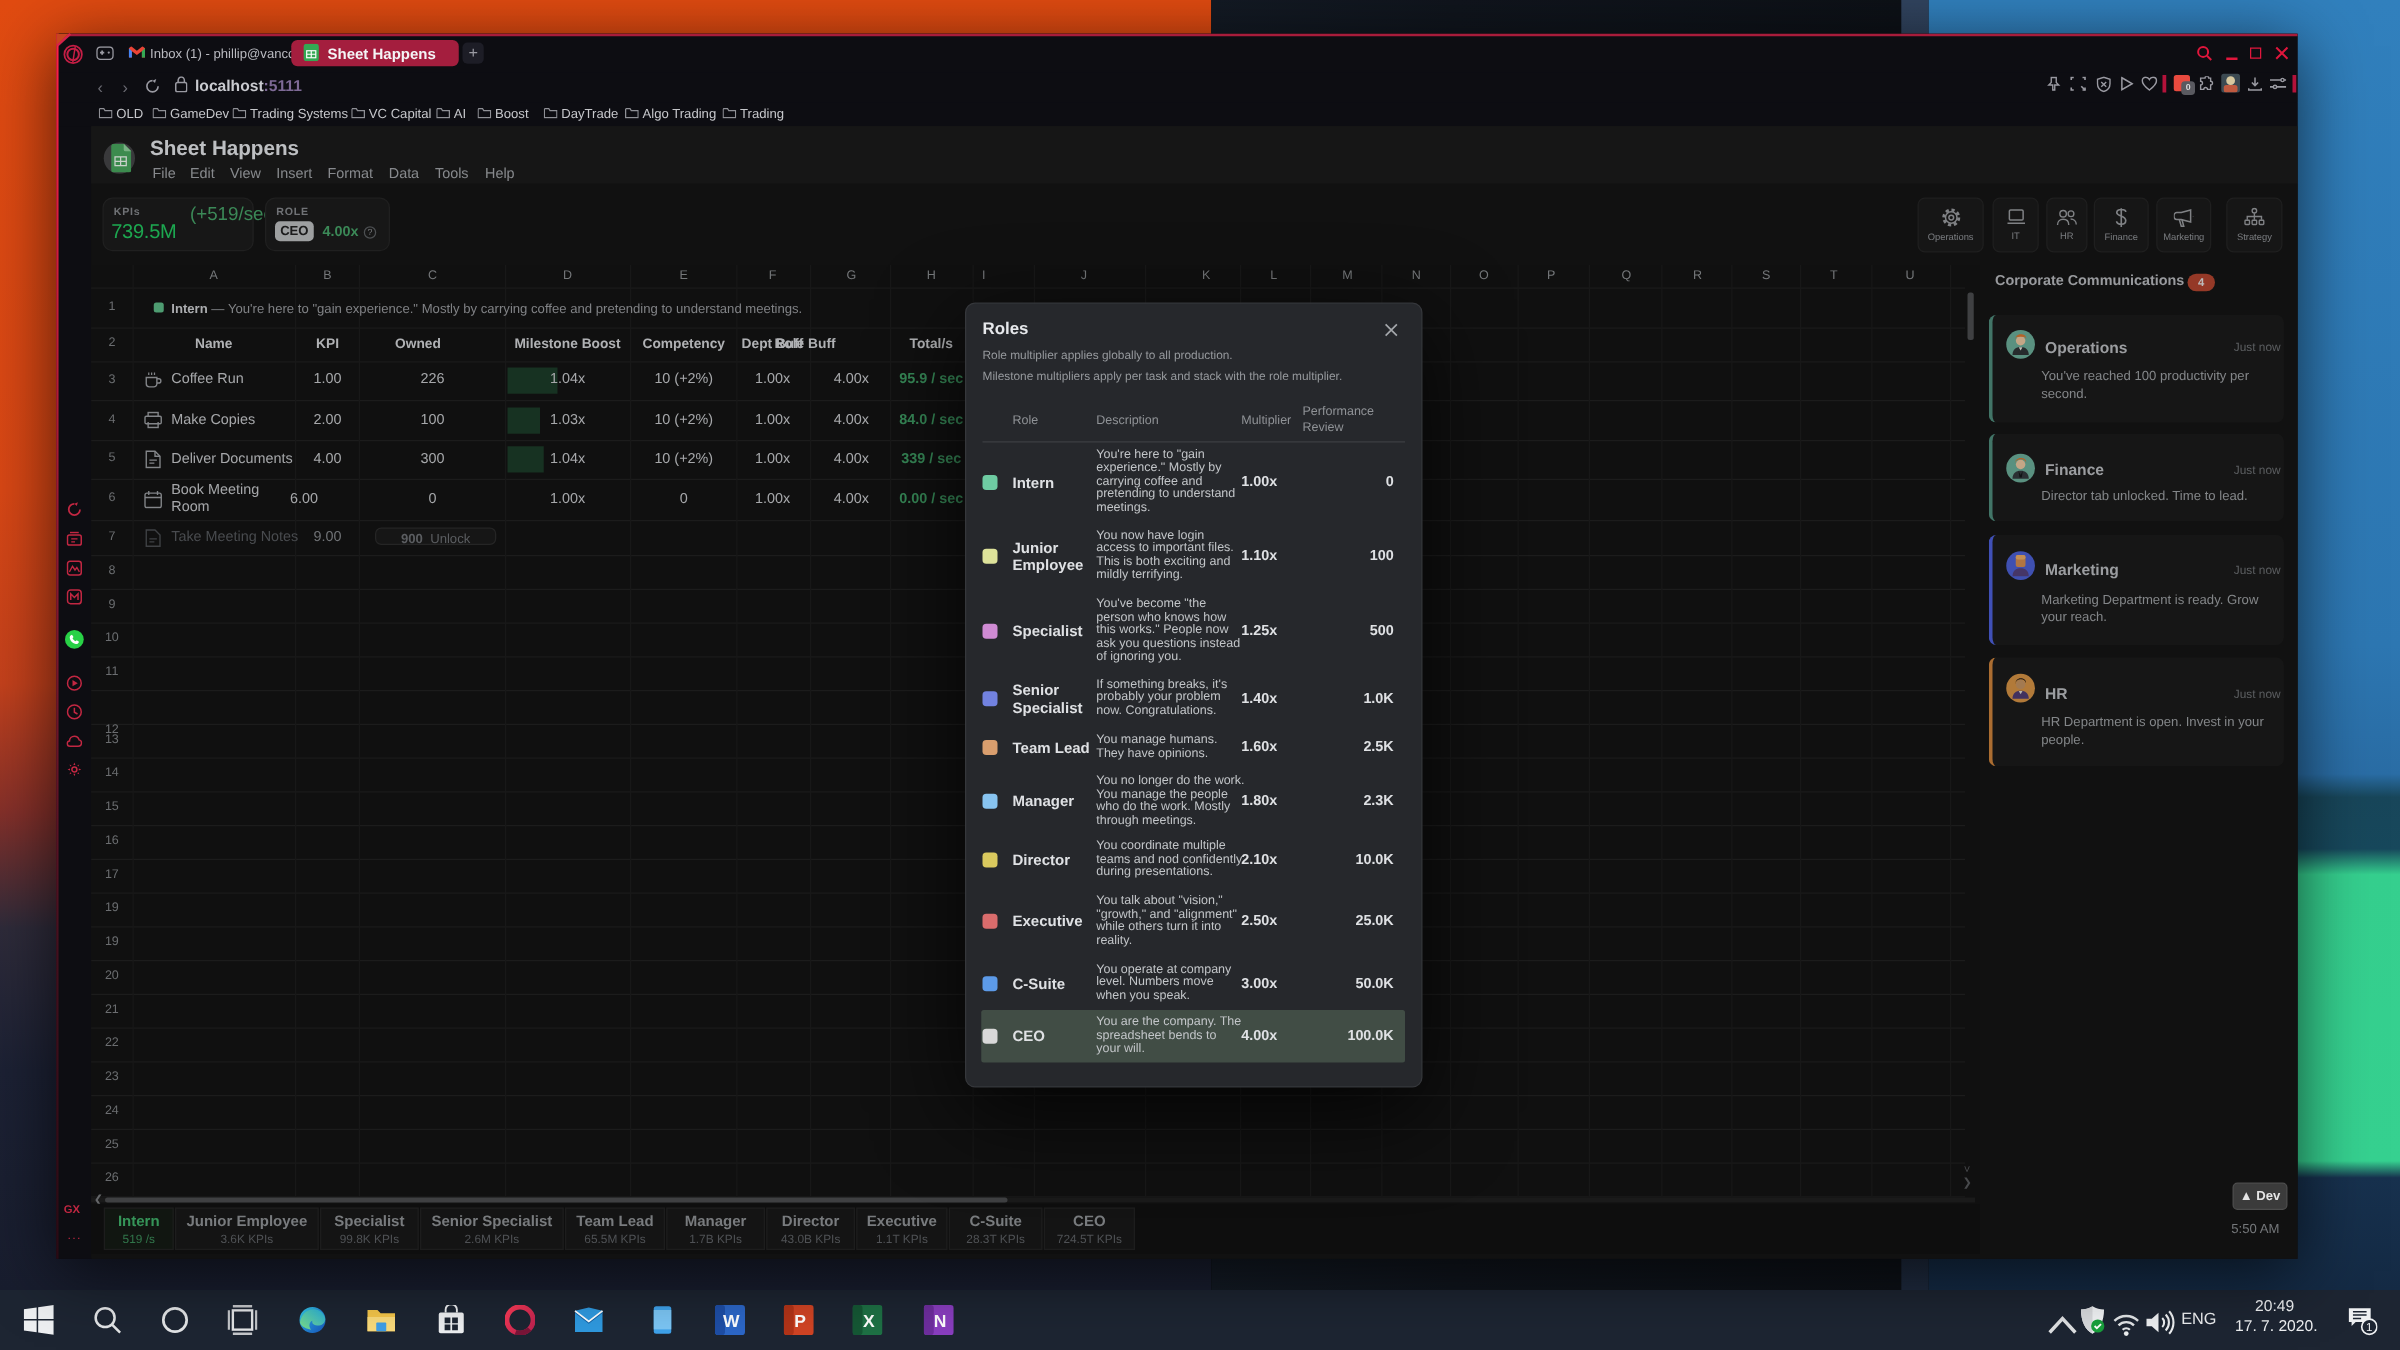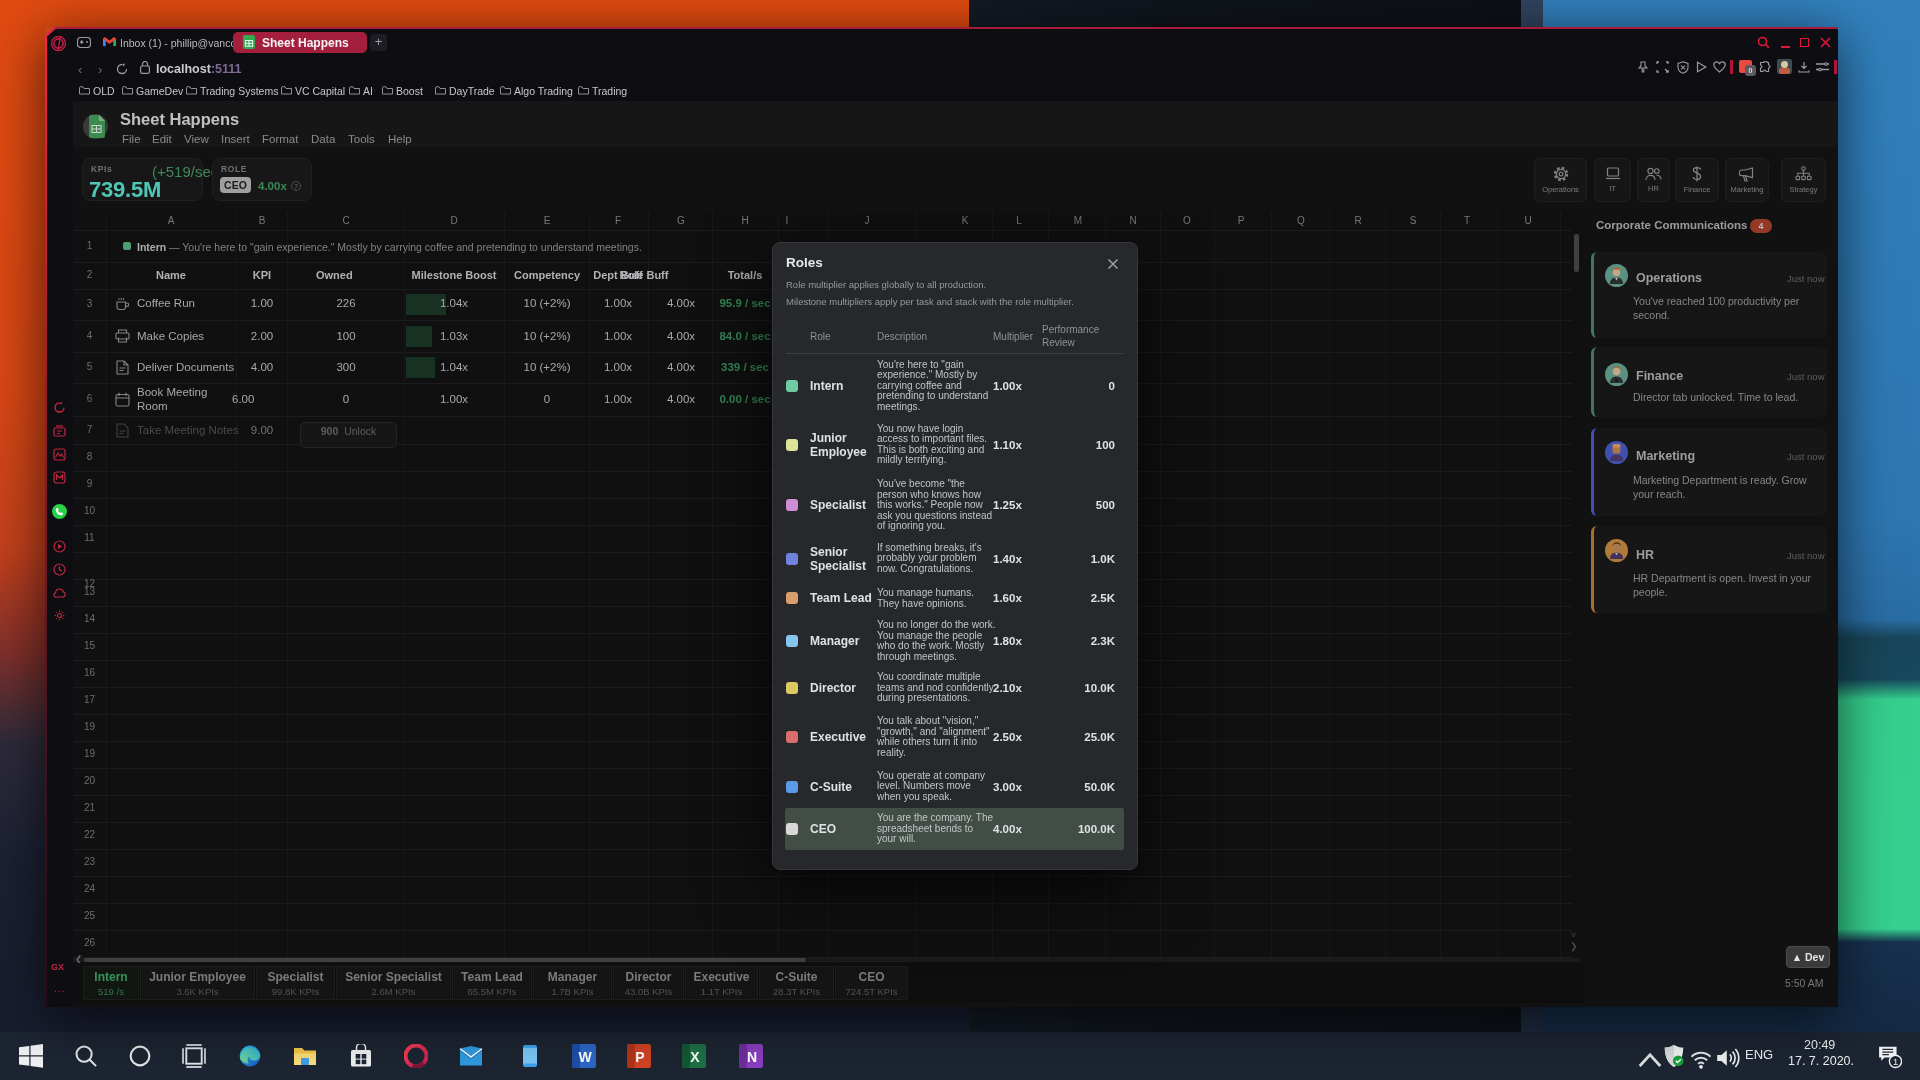--- a/index.html
+++ b/index.html
@@ -401,21 +401,21 @@
     <span class="txt" style="left:221px">Insert</span>
     <span class="txt" style="left:262px">Format</span>
     <span class="txt" style="left:311px">Data</span>
     <span class="txt" style="left:348px">Tools</span>
     <span class="txt" style="left:388px">Help</span>
 </div>
 
 <div class="abs" id="kpistrip"></div>
 <div class="card" style="left:82px;top:158px;width:121px;height:43px"></div>
 <div class="txt" style="left:91px;top:164px;font-size:8.5px;font-weight:bold;letter-spacing:0.6px;color:#84878b">KPIs</div>
-<div class="txt" style="left:89px;top:177px;font-size:22px;font-weight:bold;color:#5eead4;letter-spacing:-0.2px">739.5M</div>
+<div class="txt" style="left:89px;top:177px;font-size:16px;font-weight:normal;color:#22c55e;letter-spacing:-0.2px">739.5M</div>
 <div class="txt" style="left:152px;top:163px;font-size:15px;color:#46a167">(+519/sec)</div>
 <div class="card" style="left:212px;top:158px;width:100px;height:43px"></div>
 <div class="txt" style="left:221px;top:164px;font-size:8.5px;font-weight:bold;letter-spacing:0.6px;color:#84878b">ROLE</div>
 <div class="abs" style="left:220px;top:177px;width:31px;height:16px;background:#b9bbbd;border-radius:4px;text-align:center;line-height:16px;font-size:10.5px;font-weight:bold;color:#222">CEO</div>
 <div class="txt" style="left:258px;top:180px;font-size:11.5px;font-weight:bold;color:#46a167">4.00x</div>
 <div class="abs" style="left:291px;top:181px;width:10px;height:10px;border:1px solid #5a5d60;border-radius:50%;font-size:7px;color:#8a8d90;text-align:center;line-height:10px">?</div>
 
 <div class="deptbtn" style="left:1534px;width:53px">
   <svg width="16" height="16" viewBox="0 0 16 16">
       <circle cx="8" cy="8" r="6" fill="none" stroke="#97999d" stroke-width="2.4" stroke-dasharray="2.55 2.16"></circle>
@@ -641,21 +641,21 @@
 <div class="txt" style="left:232px;top:393px;width:60px;">6.00</div>
 <div class="txt" style="left:316px;top:393px;width:60px;text-align:center">0</div>
 <div class="txt" style="left:424px;top:393px;width:60px;text-align:center">1.00x</div>
 <div class="txt" style="left:507px;top:393px;width:80px;text-align:center">0</div>
 <div class="txt" style="left:583px;top:393px;width:70px;text-align:center">1.00x</div>
 <div class="txt" style="left:646px;top:393px;width:70px;text-align:center">4.00x</div>
 <div class="txt" style="left:712px;top:393px;width:66px;text-align:center;color:#3f9d64;font-weight:bold">0.00 / sec</div>
 <div class="txt" style="left:137px;top:424px;color:#56595d">Take Meeting Notes</div>
 <div class="txt" style="left:232px;top:424px;width:60px;text-align:center;color:#84878b">9.00</div>
 </div>
-<div class="abs" style="left:300px;top:422px;width:97px;height:26px;background:#1a1a1a;border:1px solid #2c2c2c;border-radius:5px;text-align:center;line-height:17px;font-size:10.5px;color:#6b6e72"><b>900</b>&nbsp; Unlock</div>
+<div class="abs" style="left:300px;top:422px;width:97px;height:14px;background:#1a1a1a;border:1px solid #2c2c2c;border-radius:5px;text-align:center;line-height:17px;font-size:10.5px;color:#6b6e72"><b>900</b>&nbsp; Unlock</div>
 
 <div class="abs" style="left:73px;top:958px;width:1507px;height:4px;background:#1f1f1f"></div>
 <div class="abs" style="left:84px;top:958px;width:722px;height:4px;background:#4a4c4e;border-radius:2px"></div>
 <div class="txt" style="left:75px;top:954px;font-size:9px;color:#77797c">❮</div>
 <div class="abs" style="left:1574px;top:234px;width:5px;height:38px;background:#4a4c4e;border-radius:2px"></div>
 <div class="txt" style="left:1570px;top:941px;font-size:9px;color:#55575a">❯</div>
 <div class="txt" style="left:1571px;top:930px;font-size:9px;color:#55575a">˅</div>
 <div class="abs" id="rightpanel"></div>
 <div class="txt" style="left:1596px;top:219px;font-size:11.5px;font-weight:bold;color:#b4b6ba">Corporate Communications</div>
 <div class="abs" style="left:1750px;top:219px;width:22px;height:14px;background:#b0442e;border-radius:7px;text-align:center;line-height:14px;font-size:9px;font-weight:bold;color:#ddd">4</div>

